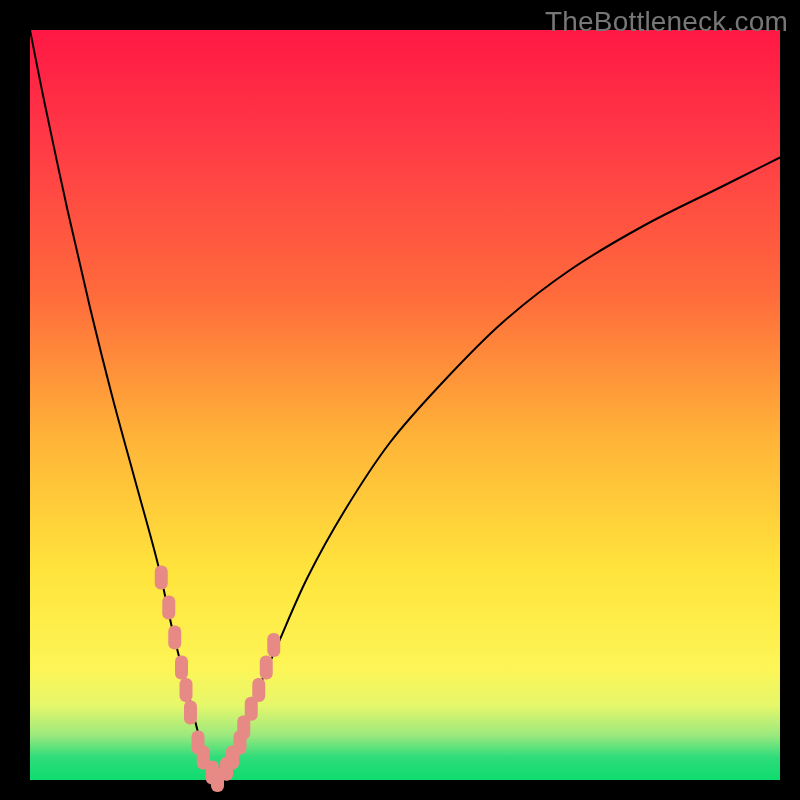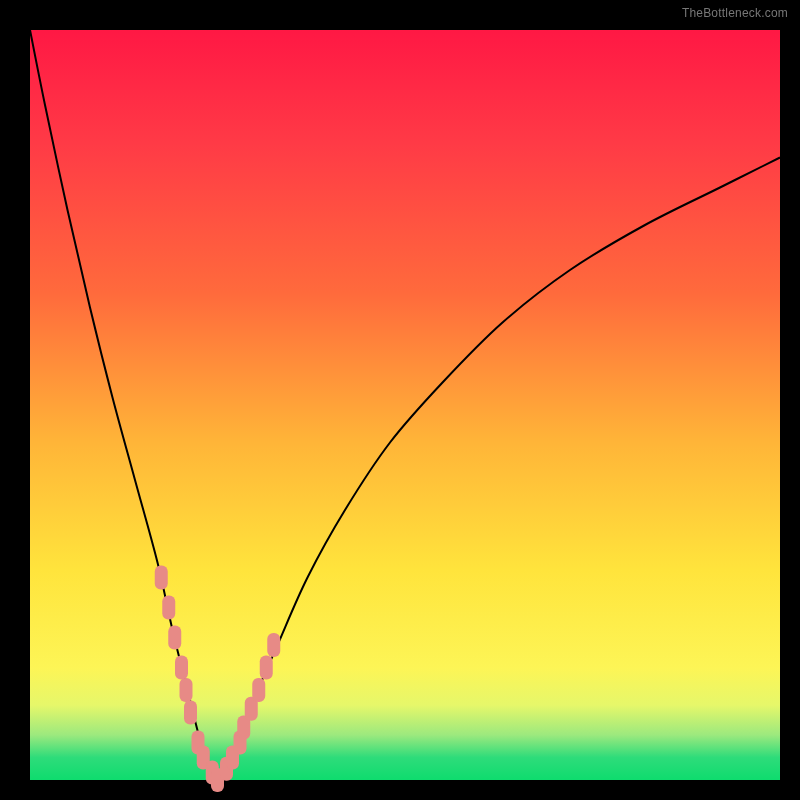--- a/index.html
+++ b/index.html
@@ -36,21 +36,21 @@
       #9ce97e 94%,
       #2edc7a 97%,
       #0edc6e 100%
     );
   }
   .watermark {
     position: absolute;
     top: 6px;
     right: 12px;
     color: #777;
-    font-size: 12px;
+    font-size: 28px;
     font-weight: 500;
     letter-spacing: 0.2px;
     z-index: 5;
   }
   svg.curve {
     position: absolute;
     left: 0; top: 0;
     width: 750px;
     height: 750px;
     overflow: visible;

